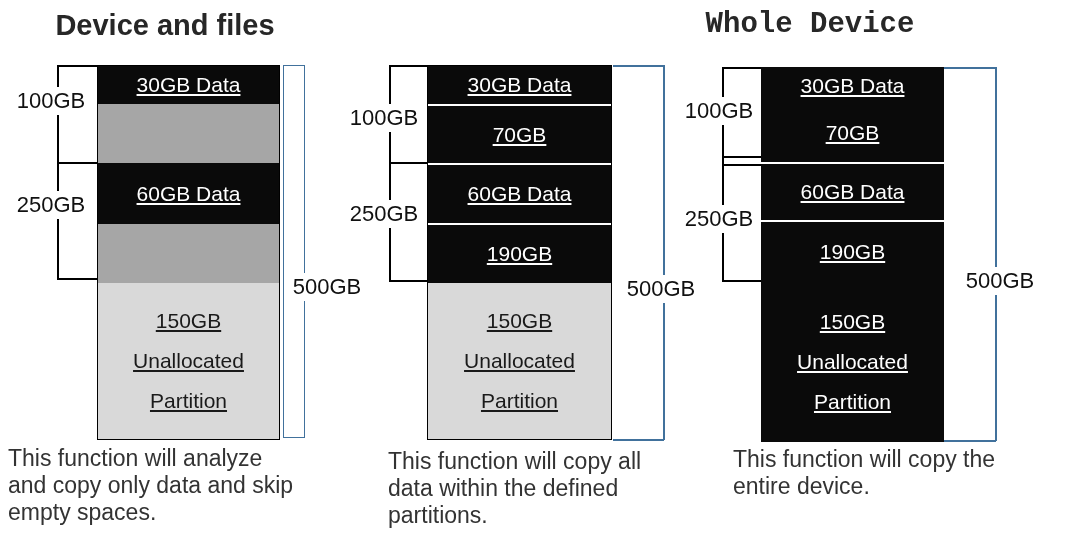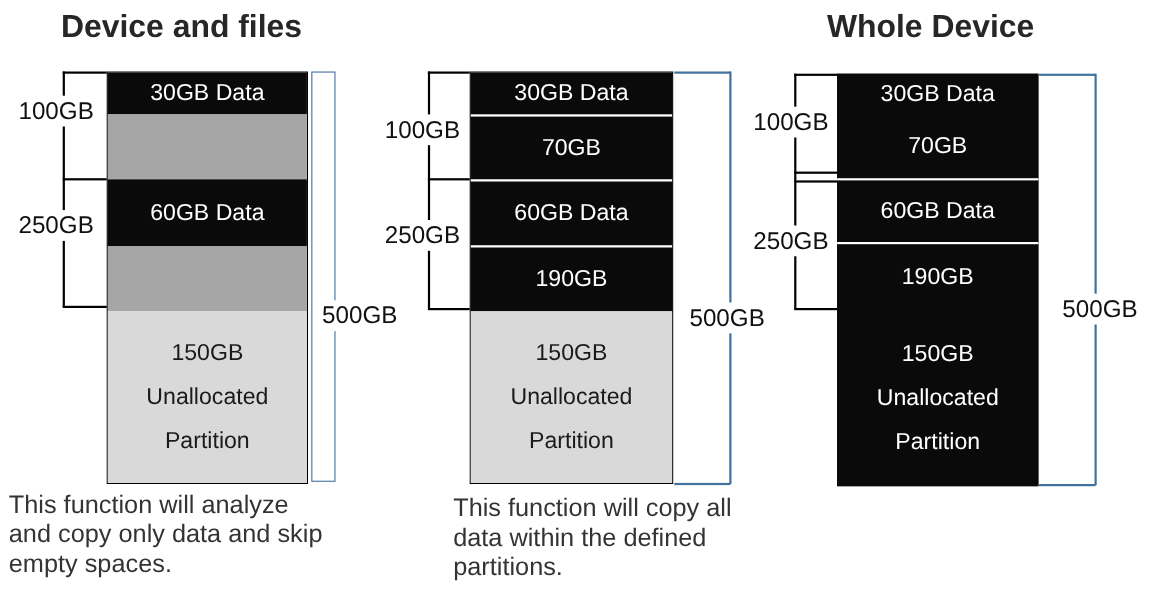--- a/index.html
+++ b/index.html
@@ -10,21 +10,21 @@
   .col-title{
     position:absolute;top:8px;margin:0;height:36px;
     font-size:29px;font-weight:bold;color:#272727;text-align:center;line-height:34px;
   }
   .bar{
     position:absolute;display:flex;flex-direction:column;box-sizing:border-box;
   }
   .bar.outlined{border:1px solid #000;}
   .seg{
     box-sizing:border-box;display:flex;align-items:center;justify-content:center;
-    font-size:21px;line-height:24px;text-align:center;
+    font-size:21px;line-height:24px;text-align:center;text-decoration:underline;
   }
   .seg.black{background:#0a0a0a;color:#ffffff;}
   .seg.gray{background:#a6a6a6;}
   .seg.lightgray{background:#d9d9d9;color:#1a1a1a;}
   .seg.divider-top{border-top:2px solid #ffffff;}
   .seg .multiline{white-space:pre-line;line-height:40px;}
   .hline{position:absolute;height:1.5px;background:#000;}
   .vline{position:absolute;width:1.5px;background:#000;}
   .bhline{position:absolute;height:1.5px;background:#41719c;}
   .bvline{position:absolute;width:1.5px;background:#41719c;}
@@ -105,25 +105,25 @@
   <div class="hline" style="left:389px;top:162px;width:38px;"></div>
   <div class="hline" style="left:389px;top:280px;width:38px;"></div>
   <span class="marker" style="left:384px;top:118px;">100GB</span>
   <span class="marker" style="left:384px;top:214px;">250GB</span>
 
   <div class="bhline" style="left:613px;top:65px;width:51px;"></div>
   <div class="bvline" style="left:663px;top:65px;height:375px;"></div>
   <div class="bhline" style="left:613px;top:439px;width:51px;"></div>
   <span class="marker" style="left:661px;top:289px;">500GB</span>
 
-  <p class="caption" style="left:412px;top:448px;width:330px;">This function will copy all
+  <p class="caption" style="left:388px;top:448px;width:330px;">This function will copy all
 data within the defined
 partitions.</p>
 
-  <h2 class="col-title" style="left:696px;width:300px;">Whole Device</h2>
+  <h2 class="col-title" style="left:660px;width:300px;font-family:Liberation Mono, monospace;">Whole Device</h2>
 
   <div class="bar" style="left:761px;top:67px;width:183px;height:375px;background:#0a0a0a;">
     <div class="seg black" style="height:37px;">
       <span>30GB Data</span>
     </div>
     <div class="seg black" style="height:58px;">
       <span>70GB</span>
     </div>
     <div class="seg black divider-top" style="height:58px;">
       <span>60GB Data</span>
@@ -144,14 +144,16 @@
   <div class="hline" style="left:722px;top:164px;width:39px;"></div>
   <div class="hline" style="left:722px;top:280px;width:39px;"></div>
   <span class="marker" style="left:719px;top:111px;">100GB</span>
   <span class="marker" style="left:719px;top:219px;">250GB</span>
 
   <div class="bhline" style="left:944px;top:67px;width:52px;"></div>
   <div class="bvline" style="left:995px;top:67px;height:374px;"></div>
   <div class="bhline" style="left:944px;top:440px;width:52px;"></div>
   <span class="marker" style="left:1000px;top:281px;">500GB</span>
 
+  <p class="caption" style="left:733px;top:446px;width:330px;">This function will copy the
+entire device.</p>
 
 </div>
 
 </body></html>

